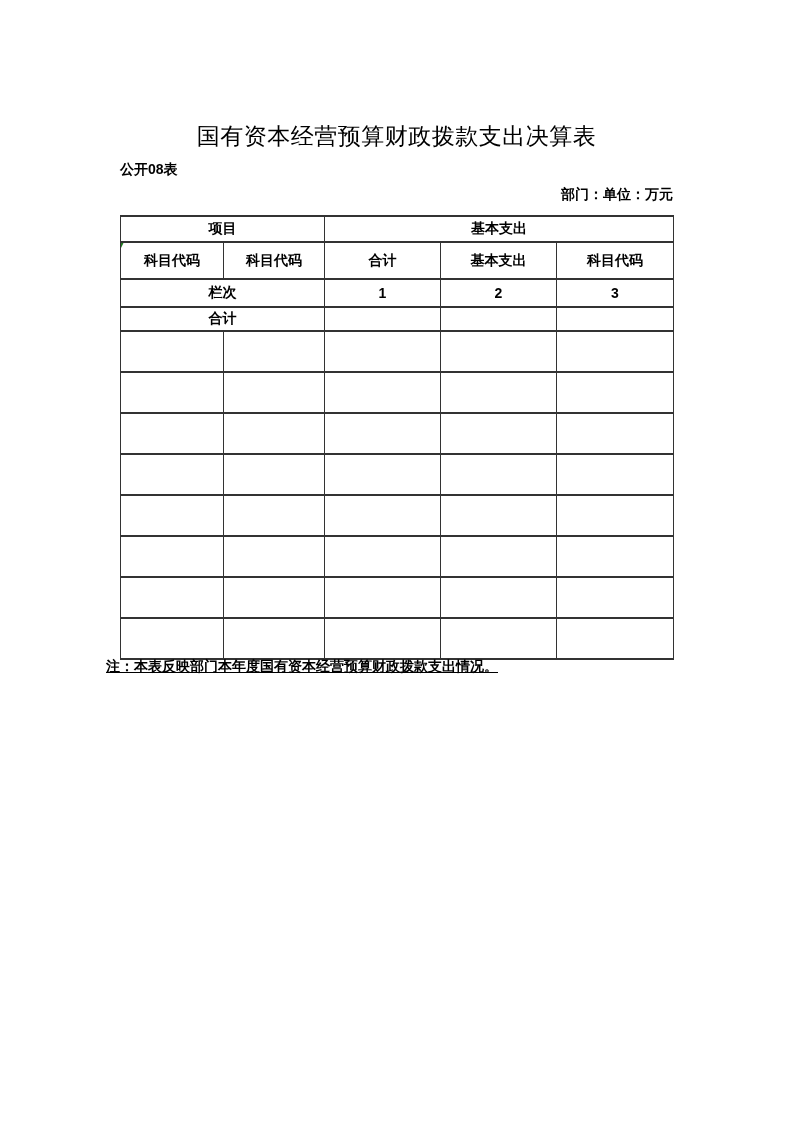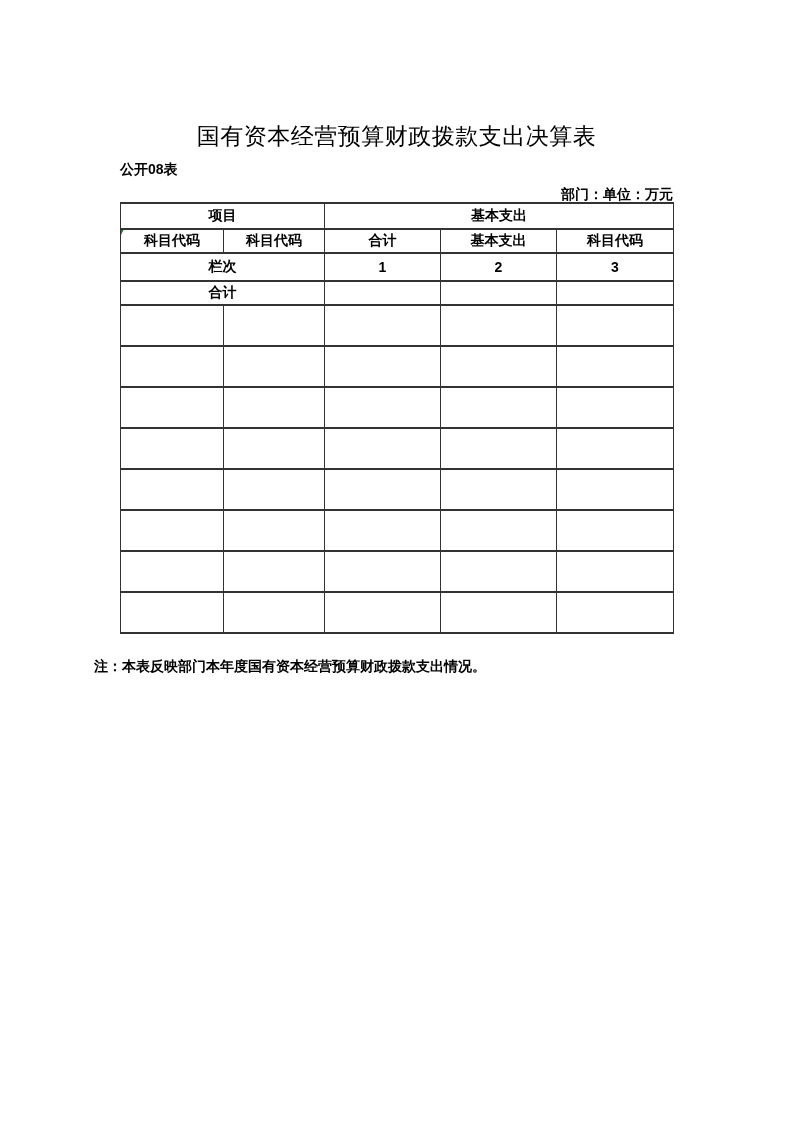--- a/index.html
+++ b/index.html
@@ -44,39 +44,39 @@
     width: 553px;
     display: flex;
     justify-content: flex-end;
     font-size: 14px;
     line-height: 17px;
     font-weight: bold;
   }
   .meta-row .dept { margin-left: 33px; }
   table.acct {
     position: absolute;
-    top: 202px;
+    top: 215px;
     left: 120px;
     width: 553px;
     border-collapse: collapse;
     table-layout: fixed;
   }
   table.acct td {
     border: 1.5px solid #333333;
     border-top-width: 2px;
     border-bottom-width: 2px;
     text-align: center;
     vertical-align: middle;
     font-size: 14px;
     font-weight: bold;
     padding: 0;
     overflow: hidden;
   }
   tr.r-group { height: 26px; }
-  tr.r-cols  { height: 24px; }
+  tr.r-cols  { height: 37px; }
   tr.r-index { height: 28px; }
   tr.r-total { height: 24px; }
   tr.r-data  { height: 41px; }
   td.code-cell {
     position: relative;
     vertical-align: bottom;
     text-align: right;
     padding: 0 2px 2px 0;
   }
   .flag {
@@ -84,25 +84,26 @@
     top: -5px;
     left: -0.5px;
     width: 5px;
     height: 10px;
     line-height: 0;
     pointer-events: none;
   }
   .note {
     position: absolute;
     top: 658px;
-    left: 94px;
+    left: 106px;
     font-size: 14px;
     line-height: 17px;
     font-weight: bold;
     white-space: nowrap;
+    text-decoration: underline;
   }
 </style>
 </head>
 <body>
 
 <div class="sheet">
 
   <div class="doc-title">国有资本经营预算财政拨款支出决算表</div>
 
   <div class="form-code">公开08表</div>

